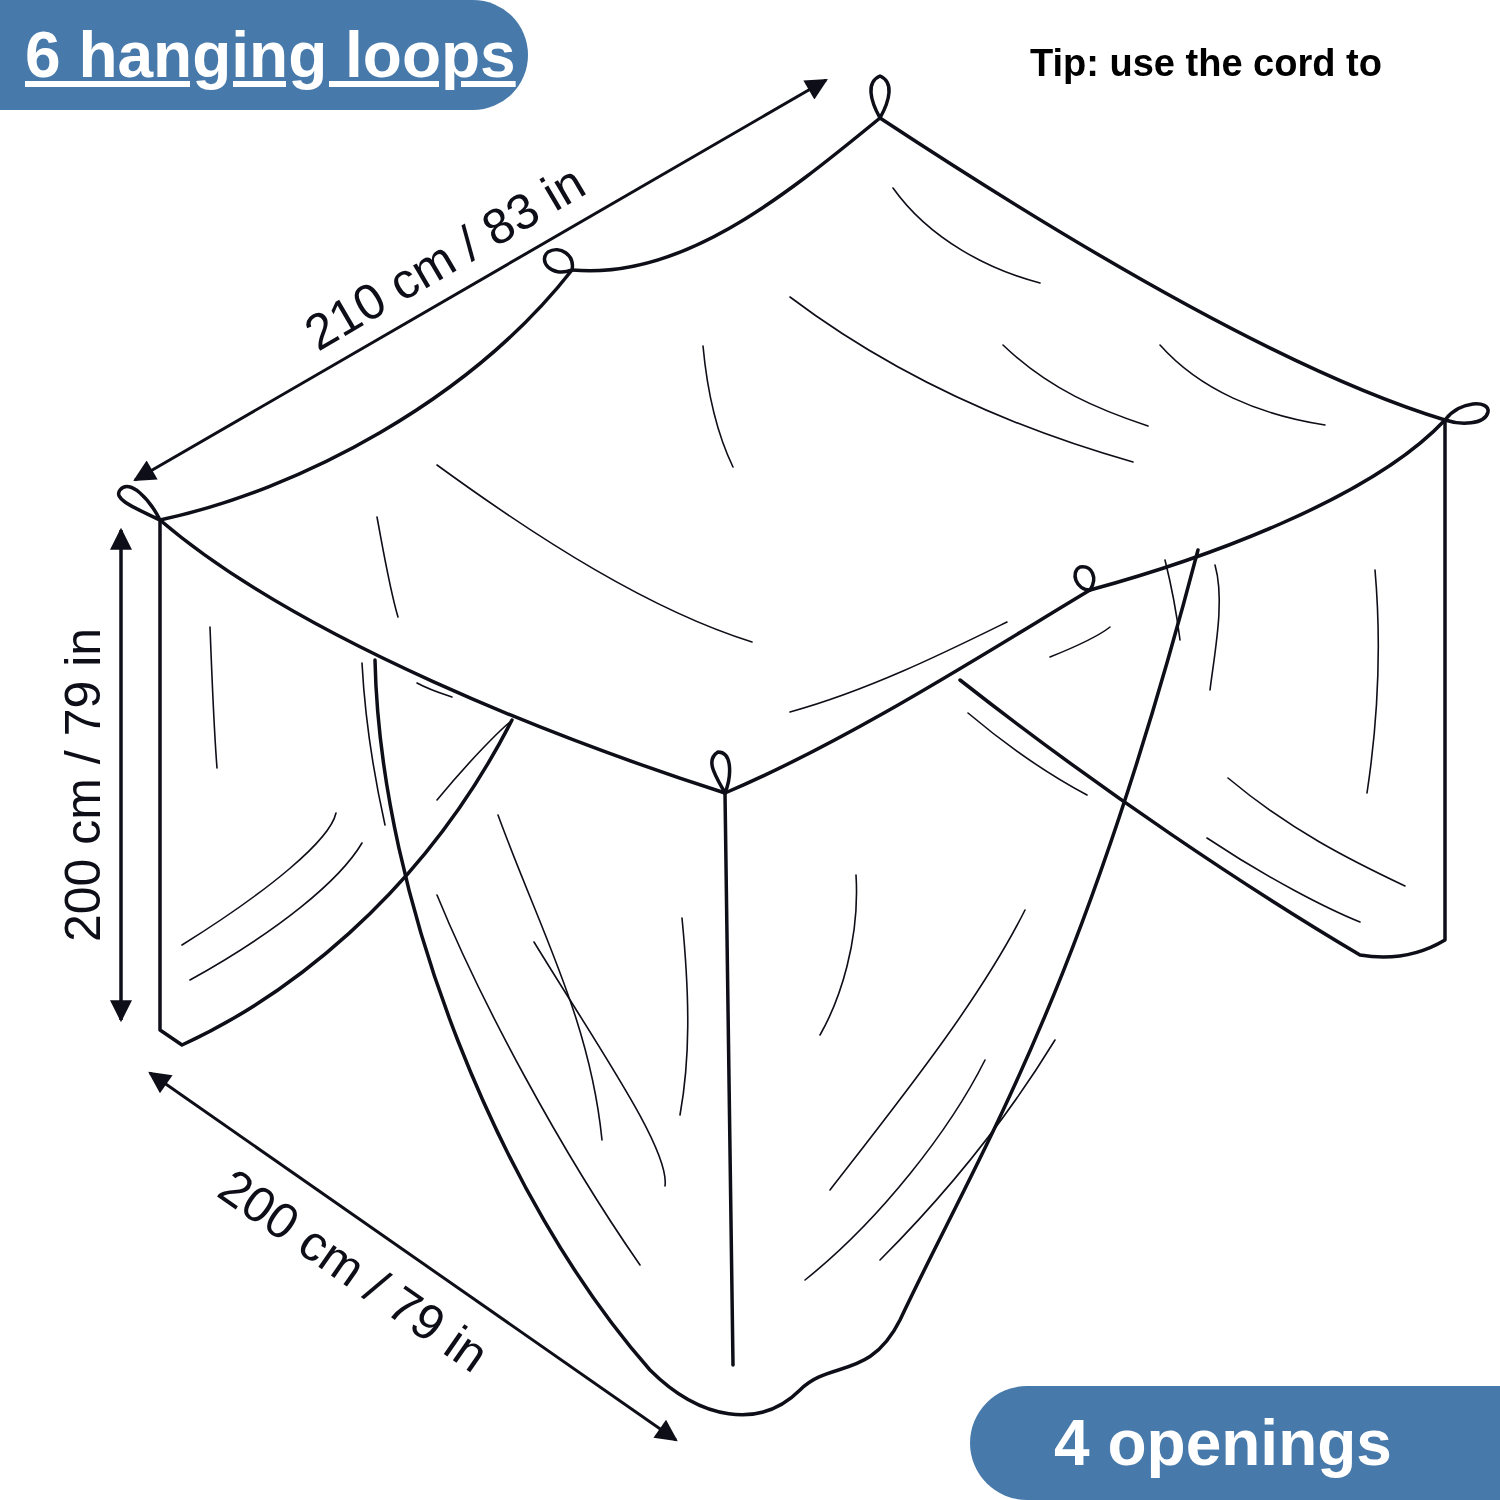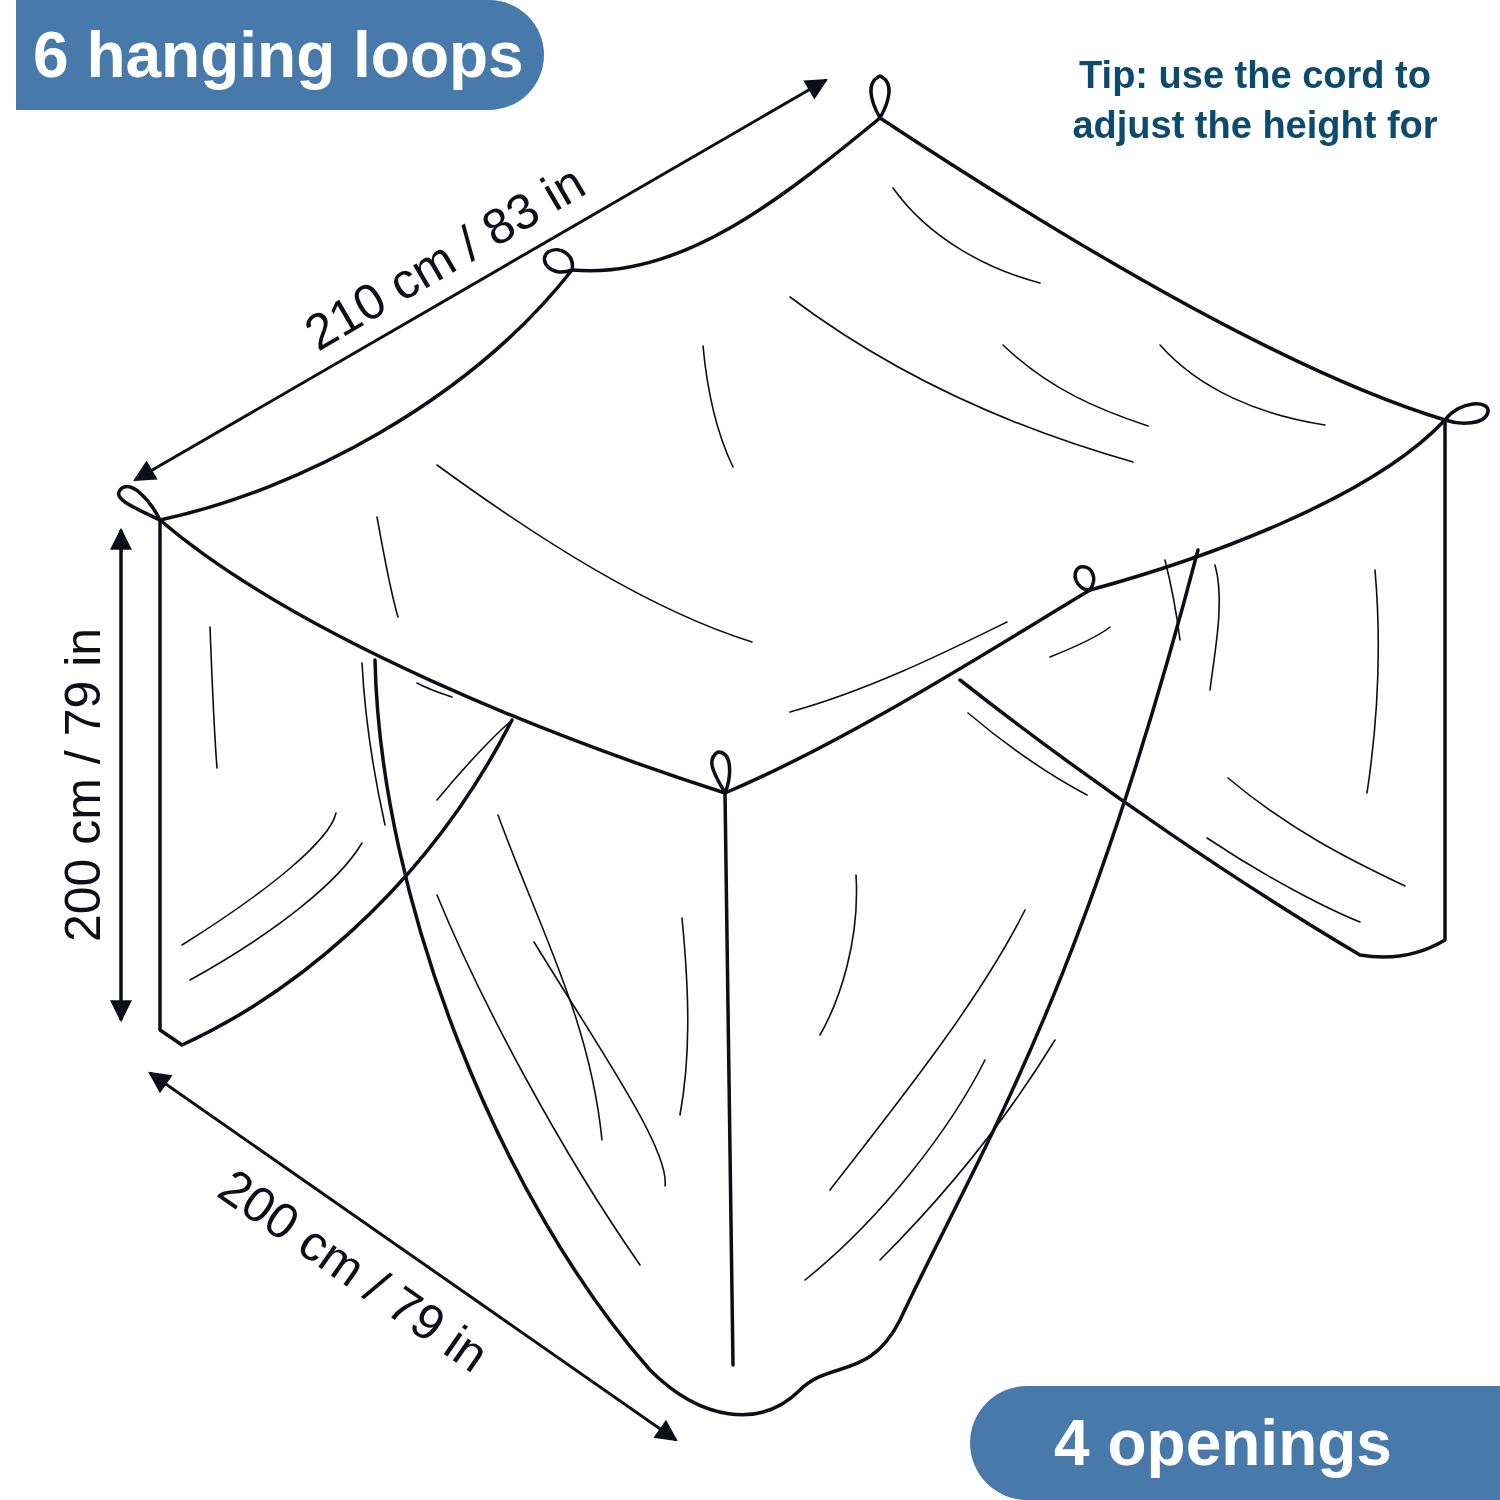--- a/index.html
+++ b/index.html
@@ -6,63 +6,62 @@
   body { width: 1500px; height: 1500px; position: relative; overflow: hidden; font-family: "Liberation Sans", sans-serif; }
   .badge {
     position: absolute;
     background: #477aaa;
     color: #ffffff;
     font-family: "Liberation Sans", sans-serif;
     font-weight: bold;
     display: flex; align-items: center;
   }
   .badge-loops {
-    left: 16px; top: 0; width: 528px; height: 110px;
+    left: 0; top: 0; width: 528px; height: 110px;
     border-radius: 0 55px 55px 0;
     font-size: 64px;
-    padding-left: 17px;
+    padding-left: 25px;
     box-sizing: border-box;
+    text-decoration: underline;
   }
   .badge-openings {
     left: 970px; top: 1386px; width: 530px; height: 114px;
     border-radius: 57px 0 0 57px;
     font-size: 64px;
     justify-content: center;
     padding-right: 24px;
     box-sizing: border-box;
   }
   .tip {
     position: absolute;
     left: 1030px; top: 38px; width: 450px;
-    text-align: center;
+    text-align: left;
     font-family: "Liberation Sans", sans-serif;
     font-weight: bold;
     font-size: 38px;
     line-height: 50px;
-    color: #0c4a6e;
-    margin-top: 12px;
+    color: #000000;
   }
   .tip span { display: block; }
   svg.drawing { position: absolute; left: 0; top: 0; }
   .dim-label {
     font-family: "Liberation Sans", sans-serif;
     font-size: 50px;
     fill: #0e0e18;
   }
 </style>
 </head>
 <body>
 
 <div class="badge badge-loops">
   <span>6 hanging loops</span>
 </div>
 
 <div class="tip">
   <span>Tip: use the cord to</span>
-  <span>adjust the height for</span>
 </div>
 
 <svg class="drawing" width="1500" height="1500" viewBox="0 0 1500 1500">
   <defs>
     <marker id="arrow" viewBox="0 0 10 10" refX="9" refY="5" markerWidth="9" markerHeight="9" orient="auto-start-reverse" markerUnits="userSpaceOnUse">
       <path d="M0,0 L10,5 L0,10 z" fill="#0e0e18"></path>
     </marker>
     <marker id="arrowBig" viewBox="0 0 10 10" refX="9" refY="5" markerWidth="26" markerHeight="22" orient="auto-start-reverse" markerUnits="userSpaceOnUse">
       <path d="M0,0 L10,5 L0,10 z" fill="#0e0e18"></path>
     </marker>

